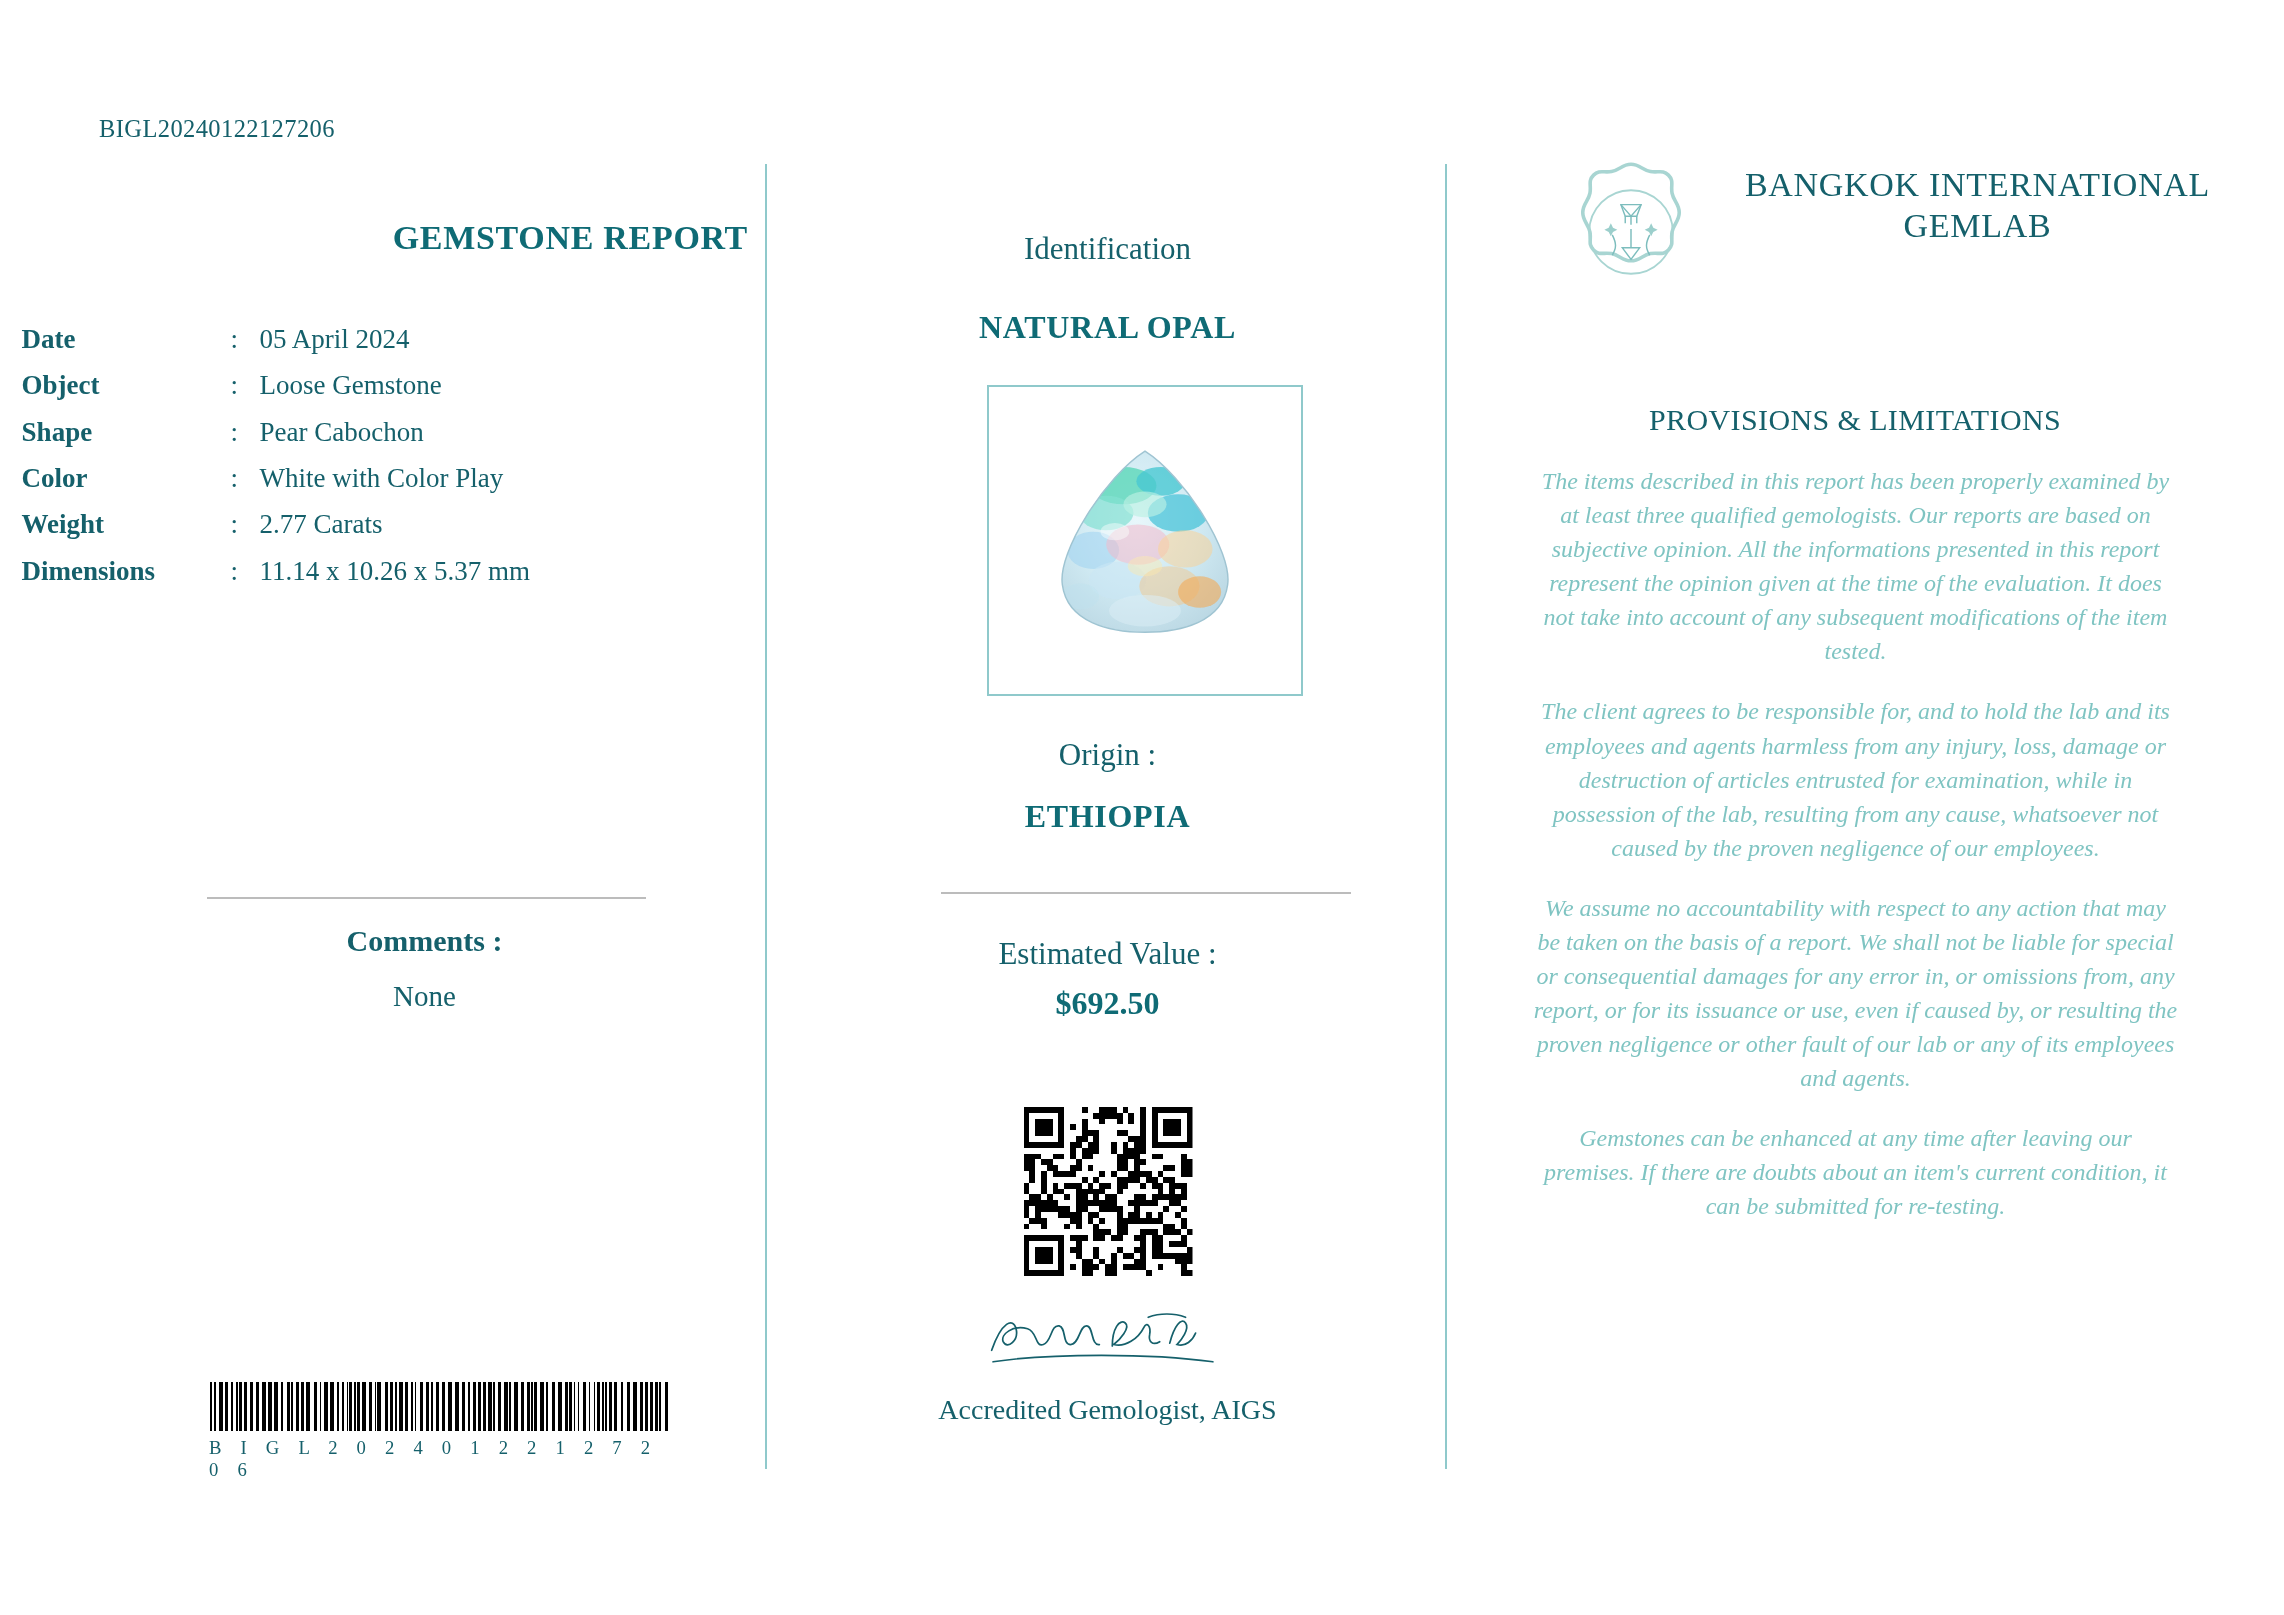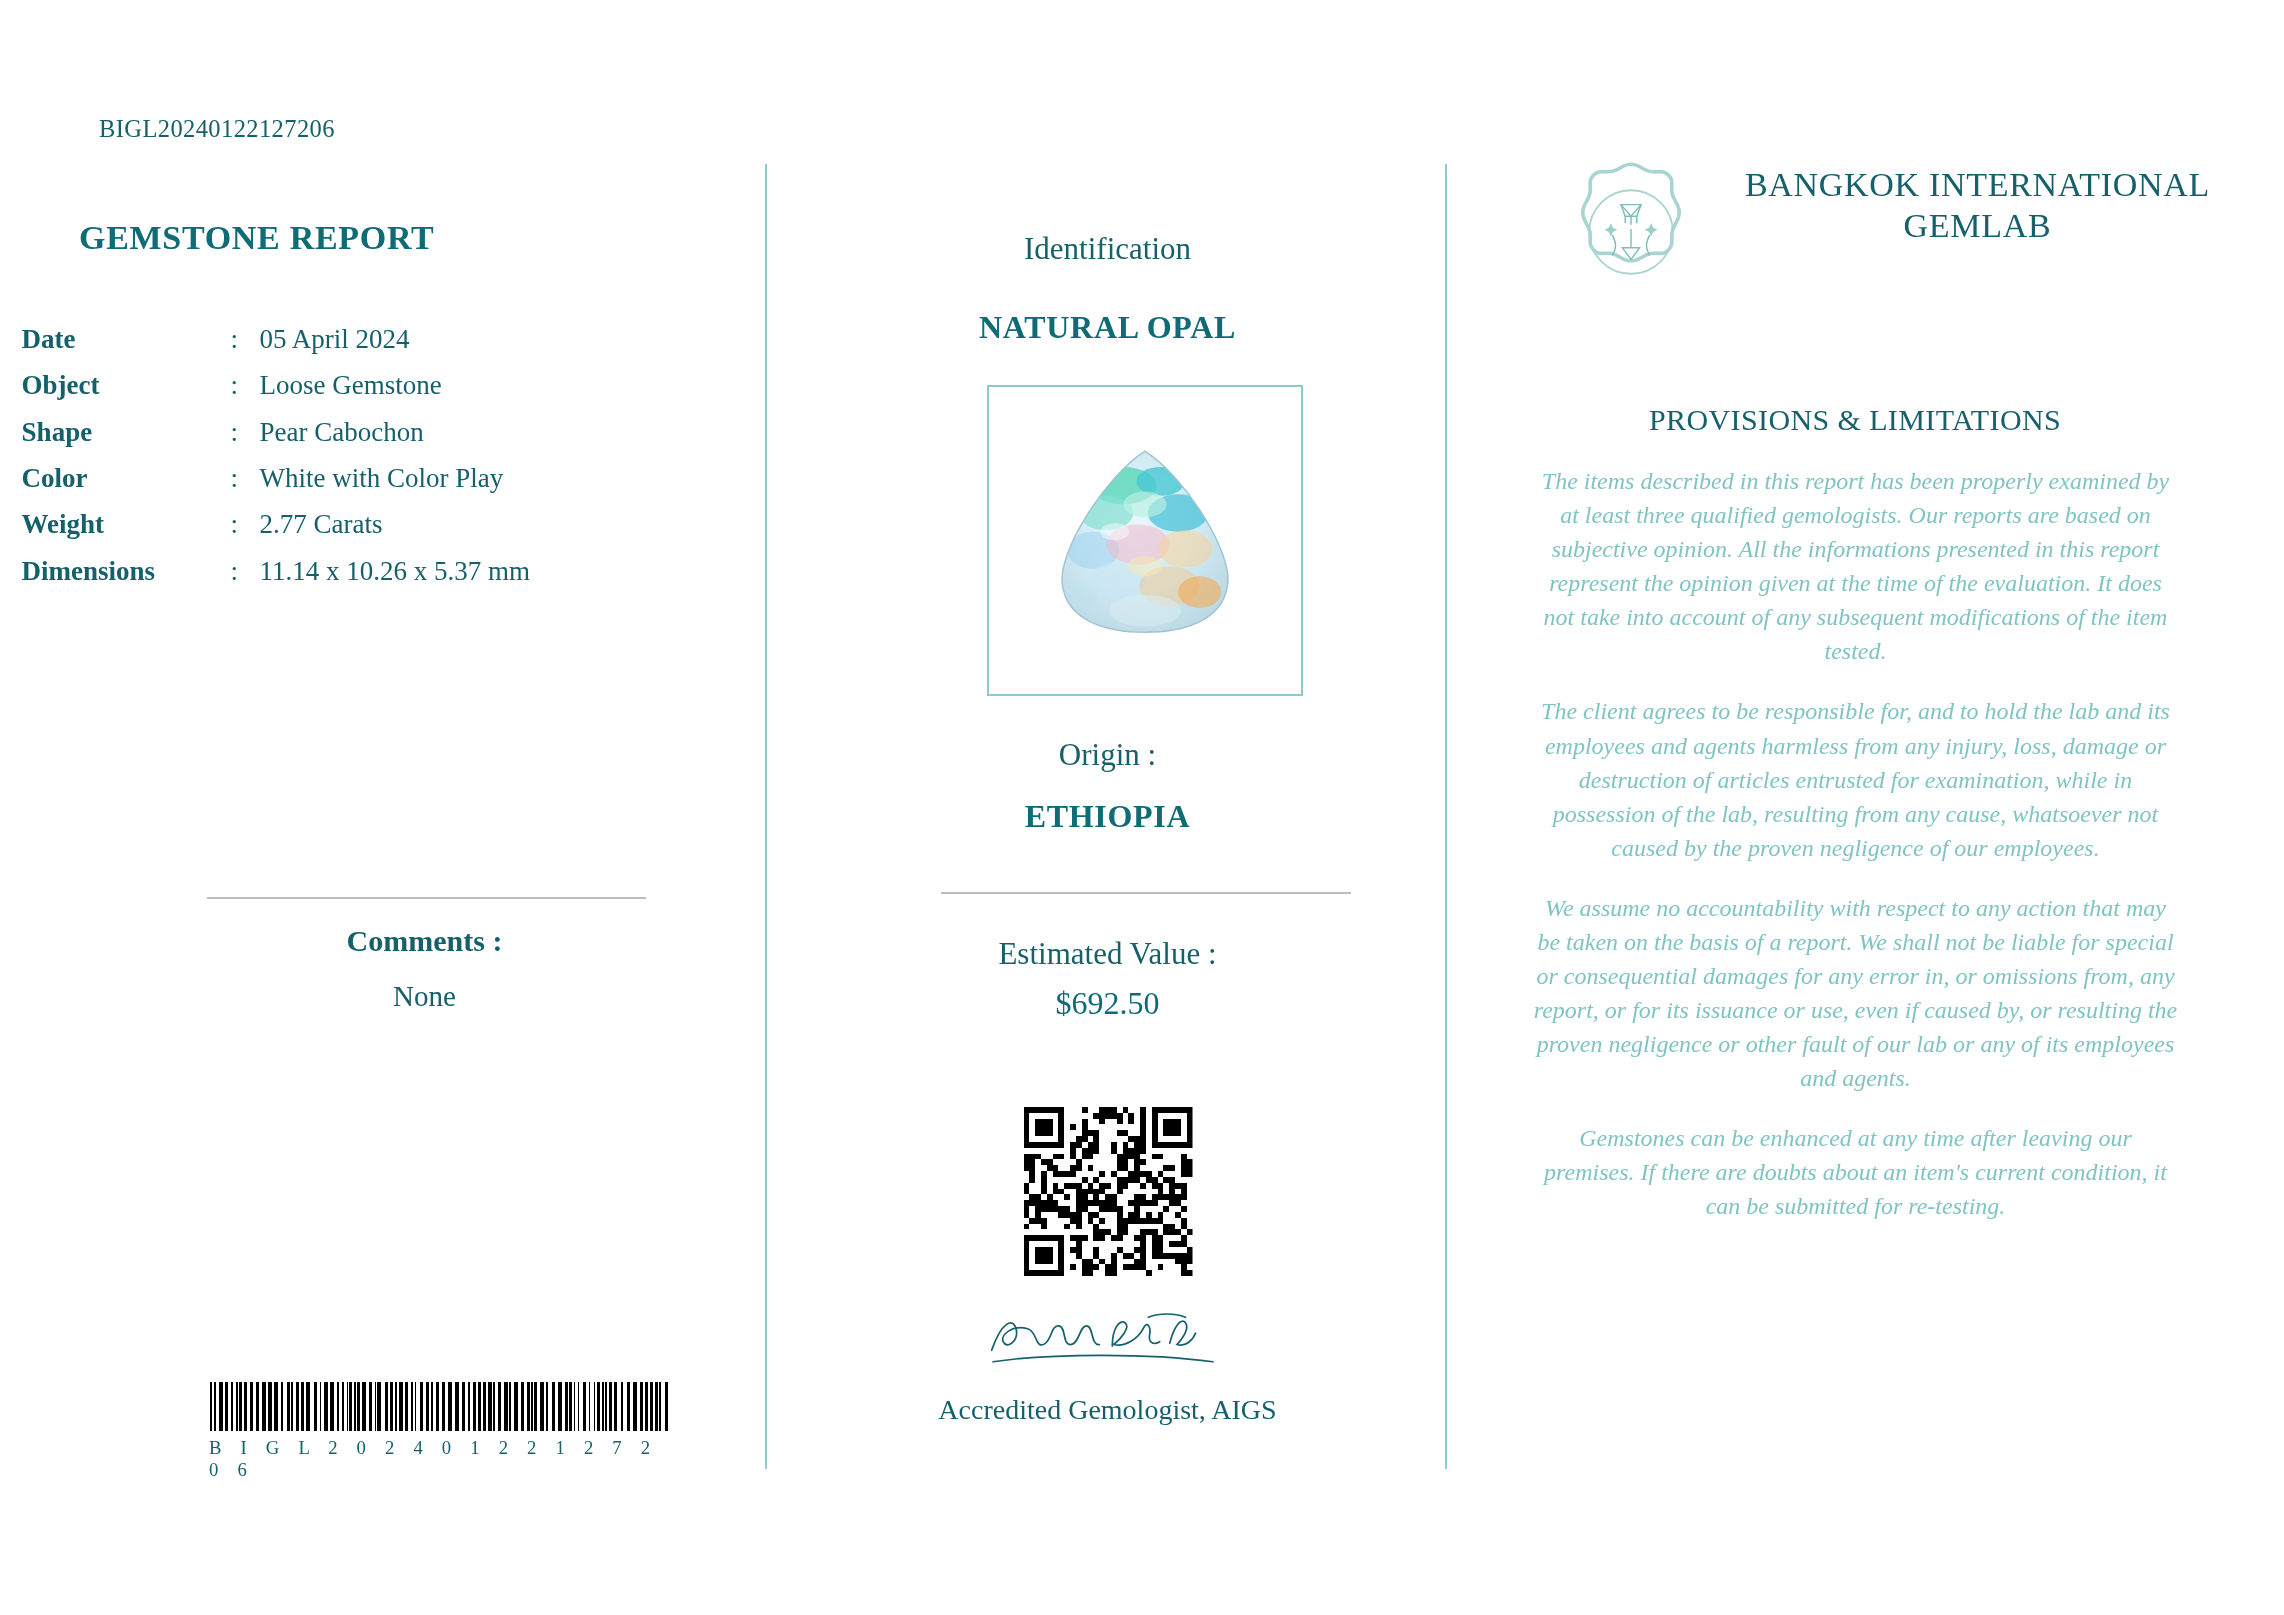--- a/index.html
+++ b/index.html
@@ -50,21 +50,21 @@
   }
   .divider-1 { left: 765px; }
   .divider-2 { left: 1445px; }
 
   
   .gem-title {
     position: absolute;
     left: 0;
     top: 219px;
     width: 669px;
-    text-align: left;
+    text-align: right;
     font-size: 34px;
     font-weight: bold;
     letter-spacing: 0.7px;
     color: #0f6b75;
   }
 
   .spec-table {
     position: absolute;
     left: 21.6px;
     top: 325px;
@@ -214,21 +214,21 @@
     width: 100%;
     font-size: 31px;
     color: #15606b;
     margin-top: 12px;
   }
   .value-amount {
     position: absolute;
     top: 985px;
     width: 100%;
     font-size: 32px;
-    font-weight: normal;
+    font-weight: bold;
     color: #0f6b75;
   }
   .qr {
     position: absolute;
     top: 1107px;
     left: 50%;
     transform: translateX(-50%);
     width: 169px;
     height: 169px;
   }

